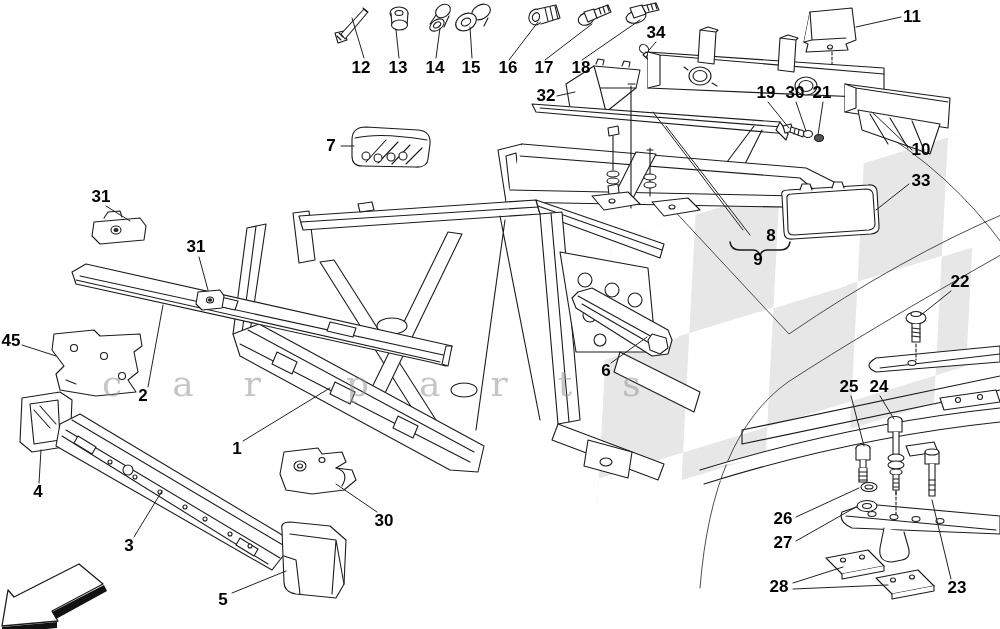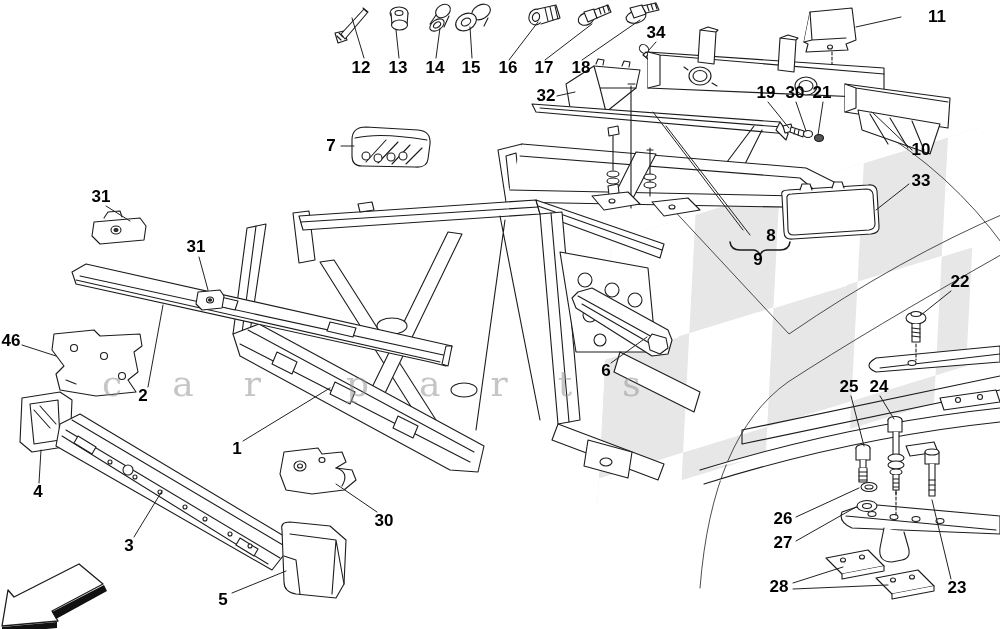--- a/index.html
+++ b/index.html
@@ -386,30 +386,30 @@
   <div>
       <div class="callout" style="left: 361px; top: 68px;">12</div>
       <div class="callout" style="left: 398px; top: 68px;">13</div>
       <div class="callout" style="left: 435px; top: 68px;">14</div>
       <div class="callout" style="left: 471px; top: 68px;">15</div>
       <div class="callout" style="left: 508px; top: 68px;">16</div>
       <div class="callout" style="left: 544px; top: 68px;">17</div>
       <div class="callout" style="left: 581px; top: 68px;">18</div>
       <div class="callout" style="left: 656px; top: 33px;">34</div>
       <div class="callout" style="left: 546px; top: 96px;">32</div>
-      <div class="callout" style="left: 912px; top: 17px; margin-left: 25px;">11</div>
+      <div class="callout" style="left: 912px; top: 17px;">11</div>
       <div class="callout" style="left: 766px; top: 93px;">19</div>
       <div class="callout" style="left: 795px; top: 93px;">30</div>
       <div class="callout" style="left: 822px; top: 93px;">21</div>
       <div class="callout" style="left: 921px; top: 150px;">10</div>
       <div class="callout" style="left: 921px; top: 181px;">33</div>
       <div class="callout" style="left: 331px; top: 146px;">7</div>
       <div class="callout" style="left: 101px; top: 197px;">31</div>
       <div class="callout" style="left: 196px; top: 247px;">31</div>
-      <div class="callout" style="left: 11px; top: 341px;">46</div>
+      <div class="callout" style="left: 11px; top: 341px;">45</div>
       <div class="callout" style="left: 143px; top: 396px;">2</div>
       <div class="callout" style="left: 960px; top: 282px;">22</div>
       <div class="callout" style="left: 606px; top: 371px;">6</div>
       <div class="callout" style="left: 237px; top: 449px;">1</div>
       <div class="callout" style="left: 38px; top: 492px;">4</div>
       <div class="callout" style="left: 384px; top: 521px;">30</div>
       <div class="callout" style="left: 129px; top: 546px;">3</div>
       <div class="callout" style="left: 223px; top: 600px;">5</div>
       <div class="callout" style="left: 849px; top: 387px;">25</div>
       <div class="callout" style="left: 879px; top: 387px;">24</div>

